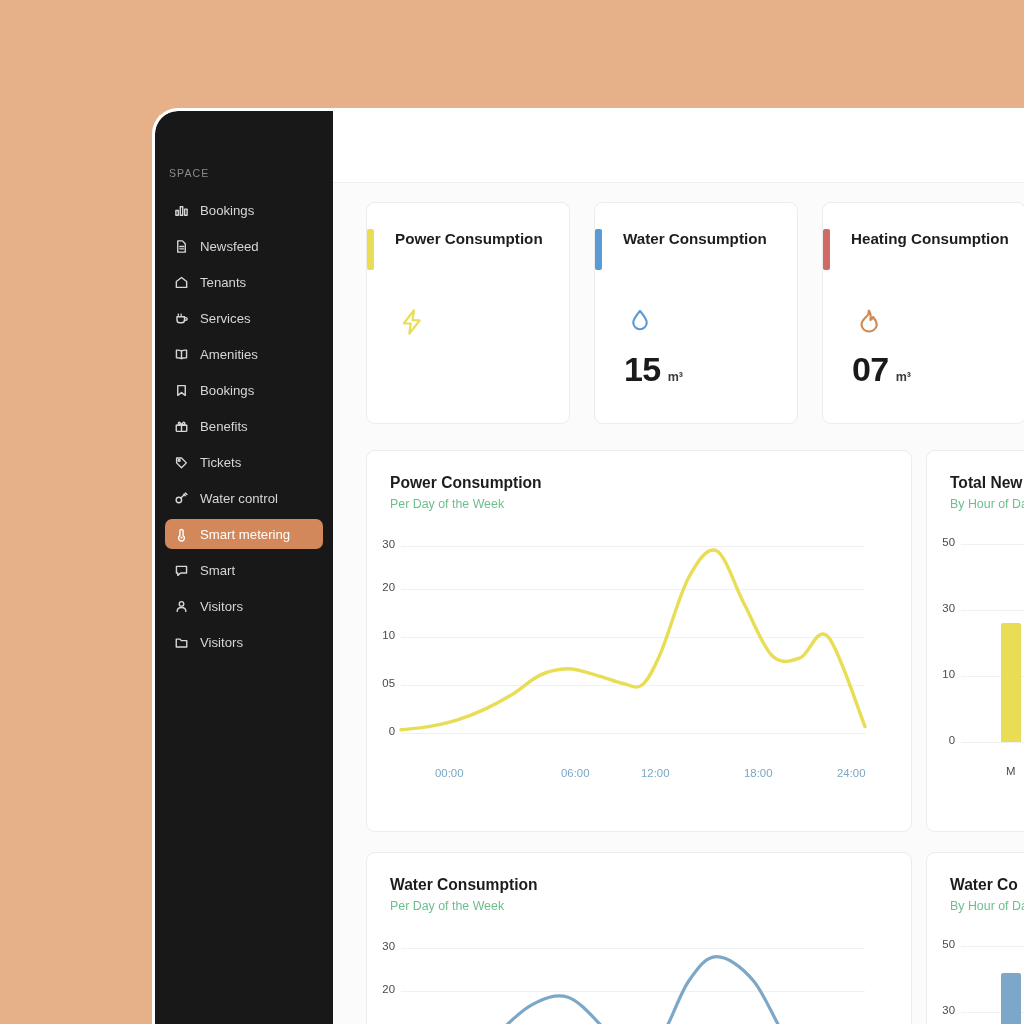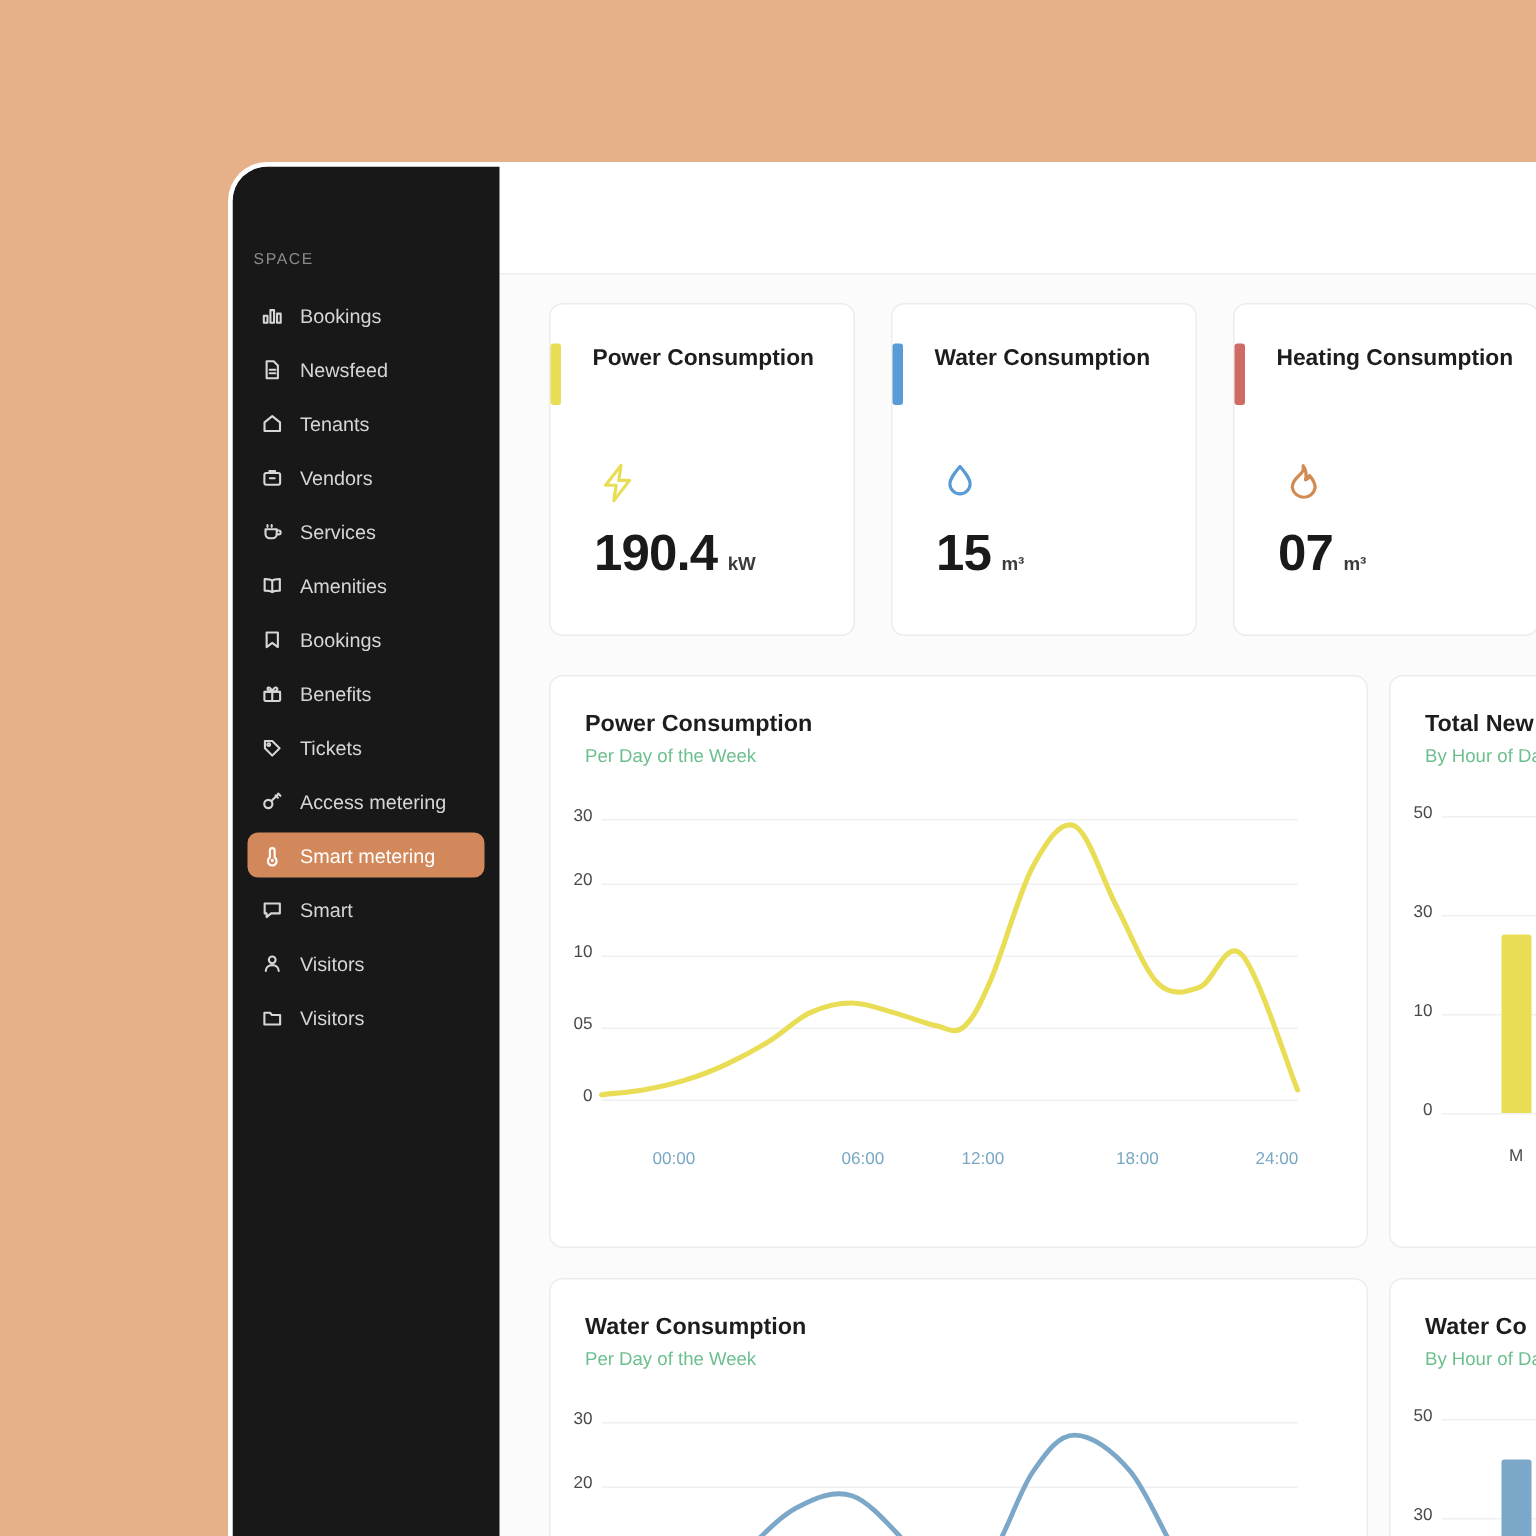--- a/index.html
+++ b/index.html
@@ -124,29 +124,20 @@
             <span class="ico">
               <svg viewBox="0 0 16 16">
                 <path d="M2.5 7L8 2.6 13.5 7v6.2h-11z" fill="none" stroke="currentColor" stroke-width="1.5" stroke-linecap="round" stroke-linejoin="round"></path>
               </svg>
             </span>
             <span>Tenants</span>
           </div>
           <div class="nav-item">
             <span class="ico">
               <svg viewBox="0 0 16 16">
-                <rect x="2.4" y="4.6" width="11.2" height="8.4" rx="1.4" fill="none" stroke="currentColor" stroke-width="1.5" stroke-linecap="round" stroke-linejoin="round"></rect>
-                <path d="M6 4.6V3.3h4v1.3M6.3 8.4h3.4" fill="none" stroke="currentColor" stroke-width="1.5" stroke-linecap="round" stroke-linejoin="round"></path>
-              </svg>
-            </span>
-            <span>Vendors</span>
-          </div>
-          <div class="nav-item">
-            <span class="ico">
-              <svg viewBox="0 0 16 16">
                 <path d="M3.2 6.2h8v3.4a3 3 0 01-3 3H6.2a3 3 0 01-3-3z" fill="none" stroke="currentColor" stroke-width="1.5" stroke-linecap="round" stroke-linejoin="round"></path>
                 <path d="M11.2 7.1h1.4a1.4 1.4 0 010 2.8h-1.4M4.6 3.3v1.2M7.6 3.3v1.2" fill="none" stroke="currentColor" stroke-width="1.5" stroke-linecap="round" stroke-linejoin="round"></path>
               </svg>
             </span>
             <span>Services</span>
           </div>
           <div class="nav-item">
             <span class="ico">
               <svg viewBox="0 0 16 16">
                 <path d="M8 4.4v8.2M8 4.4C6.9 3.5 5.5 3.2 2.6 3.3v8.2c2.9-.1 4.3.2 5.4 1.1 1.1-.9 2.5-1.2 5.4-1.1V3.3c-2.9-.1-4.3.2-5.4 1.1z" fill="none" stroke="currentColor" stroke-width="1.5" stroke-linecap="round" stroke-linejoin="round"></path>
@@ -181,21 +172,21 @@
             </span>
             <span>Tickets</span>
           </div>
           <div class="nav-item">
             <span class="ico">
               <svg viewBox="0 0 16 16">
                 <circle cx="5.2" cy="9.6" r="2.9" fill="none" stroke="currentColor" stroke-width="1.5" stroke-linecap="round" stroke-linejoin="round"></circle>
                 <path d="M7.4 7.5l5-5M10.4 3.5l1.6 1.6M12.2 2.2l1.6 1.6" fill="none" stroke="currentColor" stroke-width="1.5" stroke-linecap="round" stroke-linejoin="round"></path>
               </svg>
             </span>
-            <span>Access metering</span>
+            <span>Water control</span>
           </div>
           <div class="nav-item active">
             <span class="ico">
               <svg viewBox="0 0 16 16">
                 <path d="M8 2.6a1.7 1.7 0 011.7 1.7v4.9a3.1 3.1 0 11-3.4 0V4.3A1.7 1.7 0 018 2.6z" fill="none" stroke="currentColor" stroke-width="1.5" stroke-linecap="round" stroke-linejoin="round"></path>
                 <circle cx="8" cy="11.3" r="1.1" fill="currentColor" stroke="none"></circle>
               </svg>
             </span>
             <span>Smart metering</span>
           </div>
@@ -235,24 +226,20 @@
         <div class="stat-row" id="stat-row">
             <div class="stat-card">
               <div class="stat-head">
                 <div class="stat-bar" style="background:#e8dd55"></div>
                 <div class="stat-title">Power Consumption</div>
               </div>
               <div class="stat-icon">
                 <svg width="30" height="30" viewBox="0 0 24 24">
                   <path d="M13.6 2.6L5.4 13.2h5.6l-1.2 8.2 8.4-10.8h-5.8z" stroke="#e8dd55" fill="none" stroke-width="1.7" stroke-linecap="round" stroke-linejoin="round"></path>
                 </svg>
-              </div>
-              <div class="stat-val">
-                <span class="stat-num">190.4</span>
-                <span class="stat-unit">kW</span>
               </div>
             </div>
             <div class="stat-card">
               <div class="stat-head">
                 <div class="stat-bar" style="background:#5b9bd5"></div>
                 <div class="stat-title">Water Consumption</div>
               </div>
               <div class="stat-icon">
                 <svg width="30" height="30" viewBox="0 0 24 24">
                   <path d="M12 3.2c3.4 4 5.4 6.6 5.4 9.2a5.4 5.4 0 01-10.8 0c0-2.6 2-5.2 5.4-9.2z" stroke="#5b9bd5" fill="none" stroke-width="1.7" stroke-linecap="round" stroke-linejoin="round"></path>

